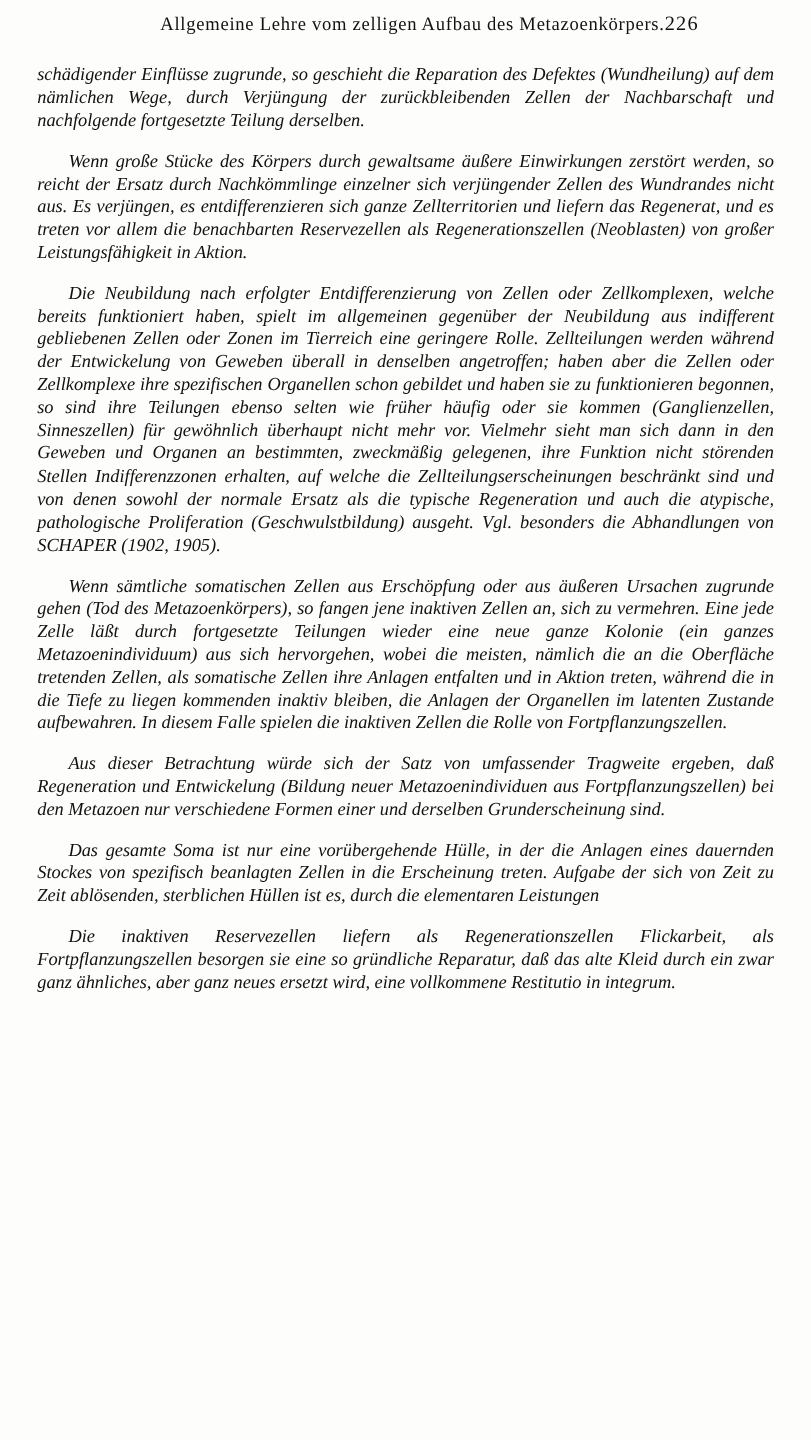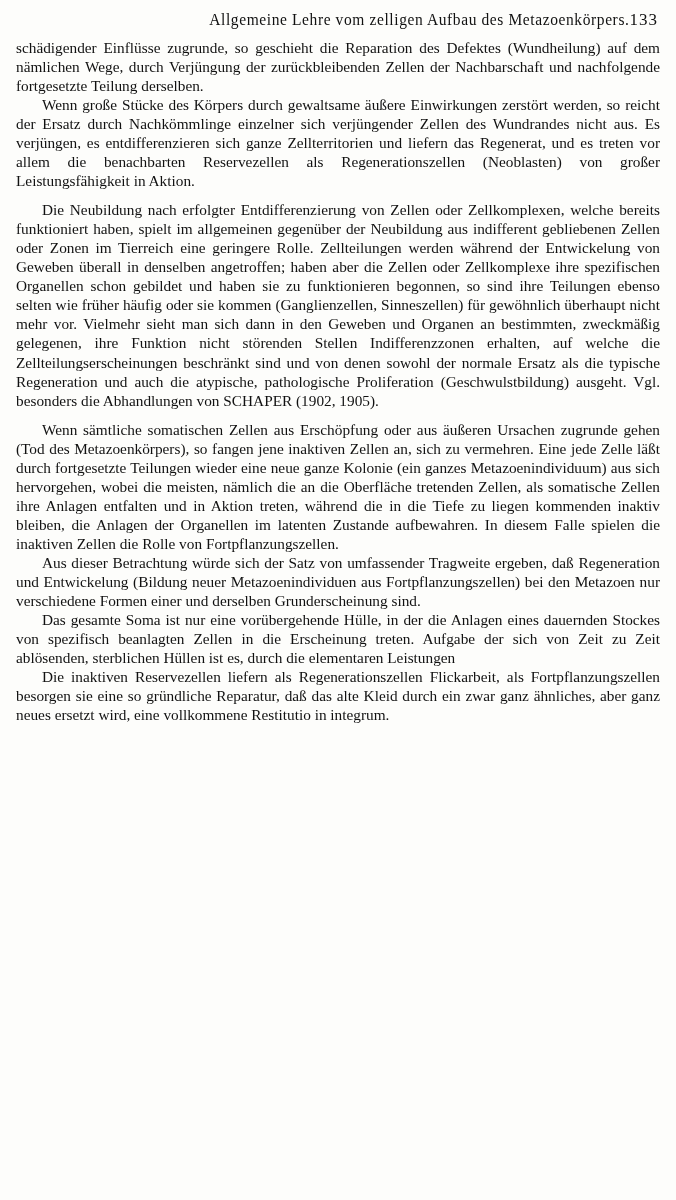--- a/index.html
+++ b/index.html
@@ -18,21 +18,21 @@
     position: relative;
     width: 676px;
     height: 1200px;
     background: #fdfdfb;
     padding: 0;
     box-sizing: border-box;
   }
   .header {
     display: flex;
     align-items: baseline;
-    justify-content: flex-end;
+    justify-content: center;
     padding: 10px 14px 0 58px;
     font-size: 15px;
     letter-spacing: 0.4px;
   }
   .running-title {
     font-family: "Liberation Serif", serif;
     font-size: 15.5px;
     font-variant: normal;
     letter-spacing: 0.6px;
     white-space: nowrap;
@@ -45,37 +45,38 @@
   }
   .body-text {
     padding: 8px 16px 0 16px;
     font-size: 15.3px;
     line-height: 1.245;
     text-align: justify;
     text-justify: inter-word;
     hyphens: manual;
   }
   p {
-    margin: 0;
+    margin: 15px;
+    font-style: italic;
   }
   p.indent {
     text-indent: 26px;
   }
   p.gap {
     margin-top: 10px;
   }
 </style>
 </head>
 <body>
 
 <div class="page">
 
   <div class="header">
     <div class="running-title">Allgemeine Lehre vom zelligen Aufbau des Metazoenkörpers.</div>
-    <div class="page-number">133</div>
+    <div class="page-number">226</div>
   </div>
 
   <div class="body-text">
     <p class="">schädigender Einflüsse zugrunde, so geschieht die Reparation des Defektes (Wundheilung) auf dem nämlichen Wege, durch Verjüngung der zurückbleibenden Zellen der Nachbarschaft und nachfolgende fortgesetzte Teilung derselben.</p>
     <p class="indent">Wenn große Stücke des Körpers durch gewaltsame äußere Einwirkungen zerstört werden, so reicht der Ersatz durch Nachkömmlinge einzelner sich verjüngender Zellen des Wundrandes nicht aus. Es verjüngen, es entdifferenzieren sich ganze Zellterritorien und liefern das Regenerat, und es treten vor allem die benachbarten Reservezellen als Regenerationszellen (Neoblasten) von großer Leistungsfähigkeit in Aktion.</p>
     <p class="indent gap">Die Neubildung nach erfolgter Entdifferenzierung von Zellen oder Zellkomplexen, welche bereits funktioniert haben, spielt im allgemeinen gegenüber der Neubildung aus indifferent gebliebenen Zellen oder Zonen im Tierreich eine geringere Rolle. Zellteilungen werden während der Entwickelung von Geweben überall in denselben angetroffen; haben aber die Zellen oder Zellkomplexe ihre spezifischen Organellen schon gebildet und haben sie zu funktionieren begonnen, so sind ihre Teilungen ebenso selten wie früher häufig oder sie kommen (Ganglienzellen, Sinneszellen) für gewöhnlich überhaupt nicht mehr vor. Vielmehr sieht man sich dann in den Geweben und Organen an bestimmten, zweckmäßig gelegenen, ihre Funktion nicht störenden Stellen Indifferenzzonen erhalten, auf welche die Zellteilungserscheinungen beschränkt sind und von denen sowohl der normale Ersatz als die typische Regeneration und auch die atypische, pathologische Proliferation (Geschwulstbildung) ausgeht. Vgl. besonders die Abhandlungen von SCHAPER (1902, 1905).</p>
     <p class="indent gap">Wenn sämtliche somatischen Zellen aus Erschöpfung oder aus äußeren Ursachen zugrunde gehen (Tod des Metazoenkörpers), so fangen jene inaktiven Zellen an, sich zu vermehren. Eine jede Zelle läßt durch fortgesetzte Teilungen wieder eine neue ganze Kolonie (ein ganzes Metazoenindividuum) aus sich hervorgehen, wobei die meisten, nämlich die an die Oberfläche tretenden Zellen, als somatische Zellen ihre Anlagen entfalten und in Aktion treten, während die in die Tiefe zu liegen kommenden inaktiv bleiben, die Anlagen der Organellen im latenten Zustande aufbewahren. In diesem Falle spielen die inaktiven Zellen die Rolle von Fortpflanzungszellen.</p>
     <p class="indent">Aus dieser Betrachtung würde sich der Satz von umfassender Tragweite ergeben, daß Regeneration und Entwickelung (Bildung neuer Metazoenindividuen aus Fortpflanzungszellen) bei den Metazoen nur verschiedene Formen einer und derselben Grunderscheinung sind.</p>
     <p class="indent">Das gesamte Soma ist nur eine vorübergehende Hülle, in der die Anlagen eines dauernden Stockes von spezifisch beanlagten Zellen in die Erscheinung treten. Aufgabe der sich von Zeit zu Zeit ablösenden, sterblichen Hüllen ist es, durch die elementaren Leistungen</p>
     <p class="indent">Die inaktiven Reservezellen liefern als Regenerationszellen Flickarbeit, als Fortpflanzungszellen besorgen sie eine so gründliche Reparatur, daß das alte Kleid durch ein zwar ganz ähnliches, aber ganz neues ersetzt wird, eine vollkommene Restitutio in integrum.</p>

